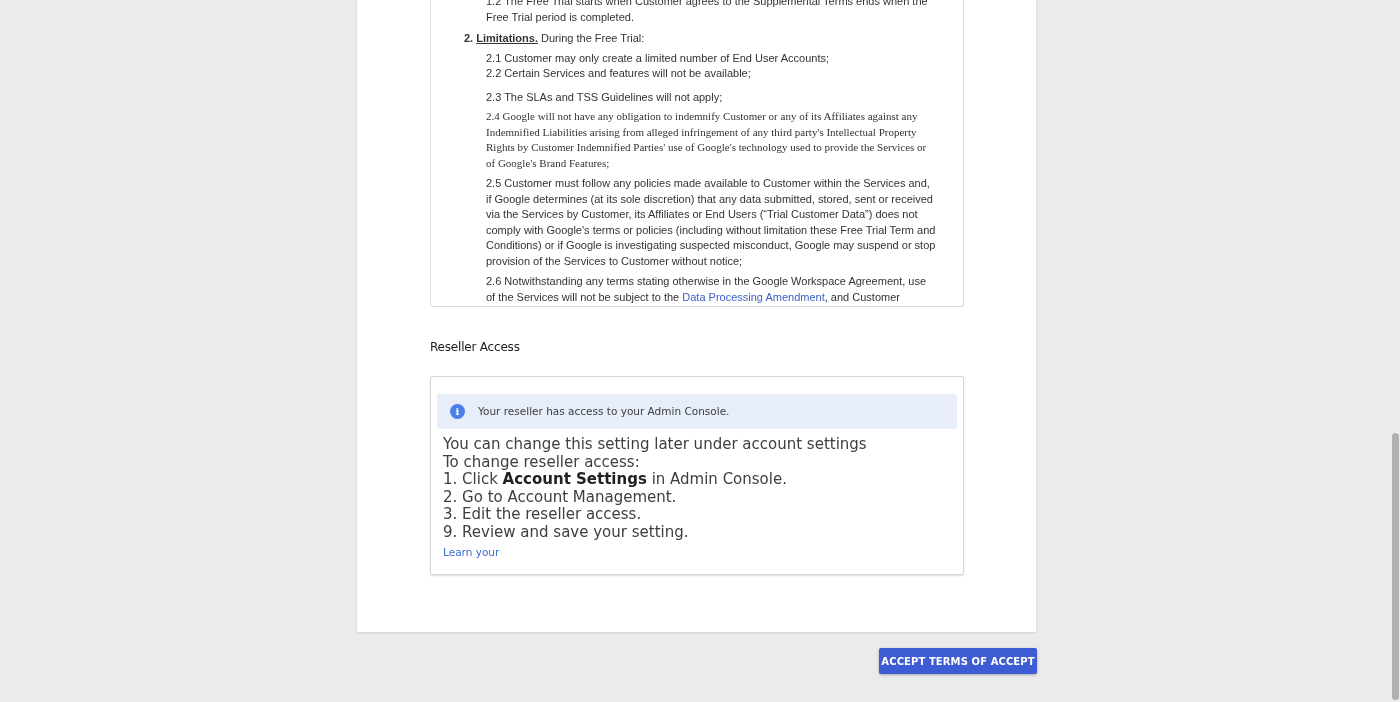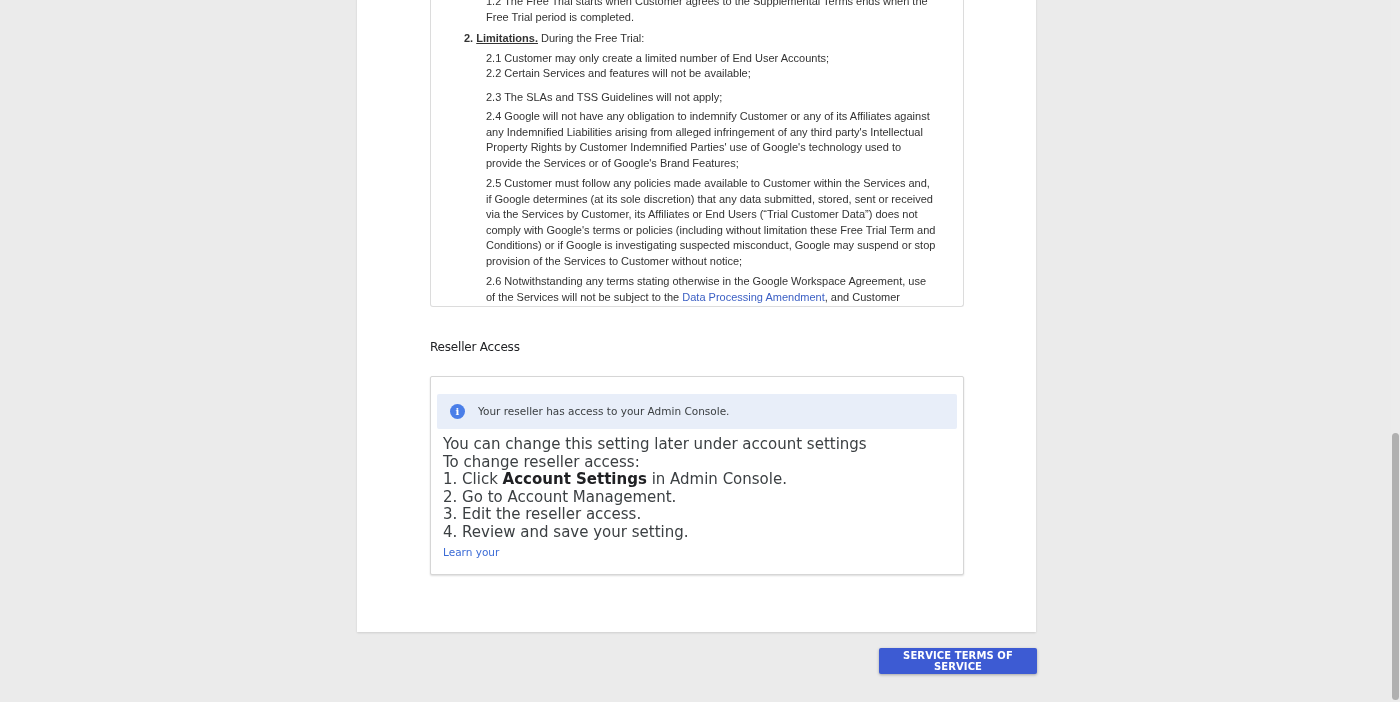--- a/index.html
+++ b/index.html
@@ -191,21 +191,21 @@
       <div class="clause" style="top:4px;">1.2 The Free Trial starts when Customer agrees to the Supplemental Terms ends when the Free Trial period is completed.</div>
 
       <div class="limitations-heading">
         <span class="num">2.</span>
         <span class="u">Limitations.</span><span> During the Free Trial:</span>
       </div>
 
       <div class="clause" style="top:61px;">2.1 Customer may only create a limited number of End User Accounts;</div>
       <div class="clause" style="top:76px;">2.2 Certain Services and features will not be available;</div>
       <div class="clause" style="top:100px;">2.3 The SLAs and TSS Guidelines will not apply;</div>
-      <div class="clause" style="top:119px;">2.4 Google will not have any obligation to indemnify Customer or any of its Affiliates against any Indemnified Liabilities arising from alleged infringement of any third party's Intellectual Property Rights by Customer Indemnified Parties' use of Google's technology used to provide the Services or of Google's Brand Features;</div>
+      <div class="clause" style="top:119px;font-family:Liberation Serif, serif;">2.4 Google will not have any obligation to indemnify Customer or any of its Affiliates against any Indemnified Liabilities arising from alleged infringement of any third party's Intellectual Property Rights by Customer Indemnified Parties' use of Google's technology used to provide the Services or of Google's Brand Features;</div>
       <div class="clause" style="top:186px;">2.5 Customer must follow any policies made available to Customer within the Services and, if Google determines (at its sole discretion) that any data submitted, stored, sent or received via the Services by Customer, its Affiliates or End Users (“Trial Customer Data”) does not comply with Google's terms or policies (including without limitation these Free Trial Term and Conditions) or if Google is investigating suspected misconduct, Google may suspend or stop provision of the Services to Customer without notice;</div>
       <div class="clause" style="top:284px;">
         <span>2.6 Notwithstanding any terms stating otherwise in the Google Workspace Agreement, use of the Services will not be subject to the </span><a class="link">Data Processing Amendment</a><span>, and Customer agrees not to use</span>
       </div>
     </div>
   </div>
 
   <div class="section-title">Reseller Access</div>
 
   <div class="reseller-card">
@@ -215,24 +215,24 @@
     </div>
 
     <div class="reseller-body">
       <div class="line">You can change this setting later under account settings</div>
       <div class="line">To change reseller access:</div>
       <div class="line">
         <span>1. Click </span><b>Account Settings</b><span> in Admin Console.</span>
       </div>
       <div class="line">2. Go to Account Management.</div>
       <div class="line">3. Edit the reseller access.</div>
-      <div class="line">4. Review and save your setting.</div>
+      <div class="line">9. Review and save your setting.</div>
     </div>
 
     <a class="learn-more">Learn your</a>
   </div>
 
-  <button class="accept-btn">SERVICE TERMS OF SERVICE</button>
+  <button class="accept-btn">ACCEPT TERMS OF ACCEPT</button>
 
   <div class="scrollbar">
     <div class="scrollbar-thumb"></div>
   </div>
 </div>
 
 </body></html>

